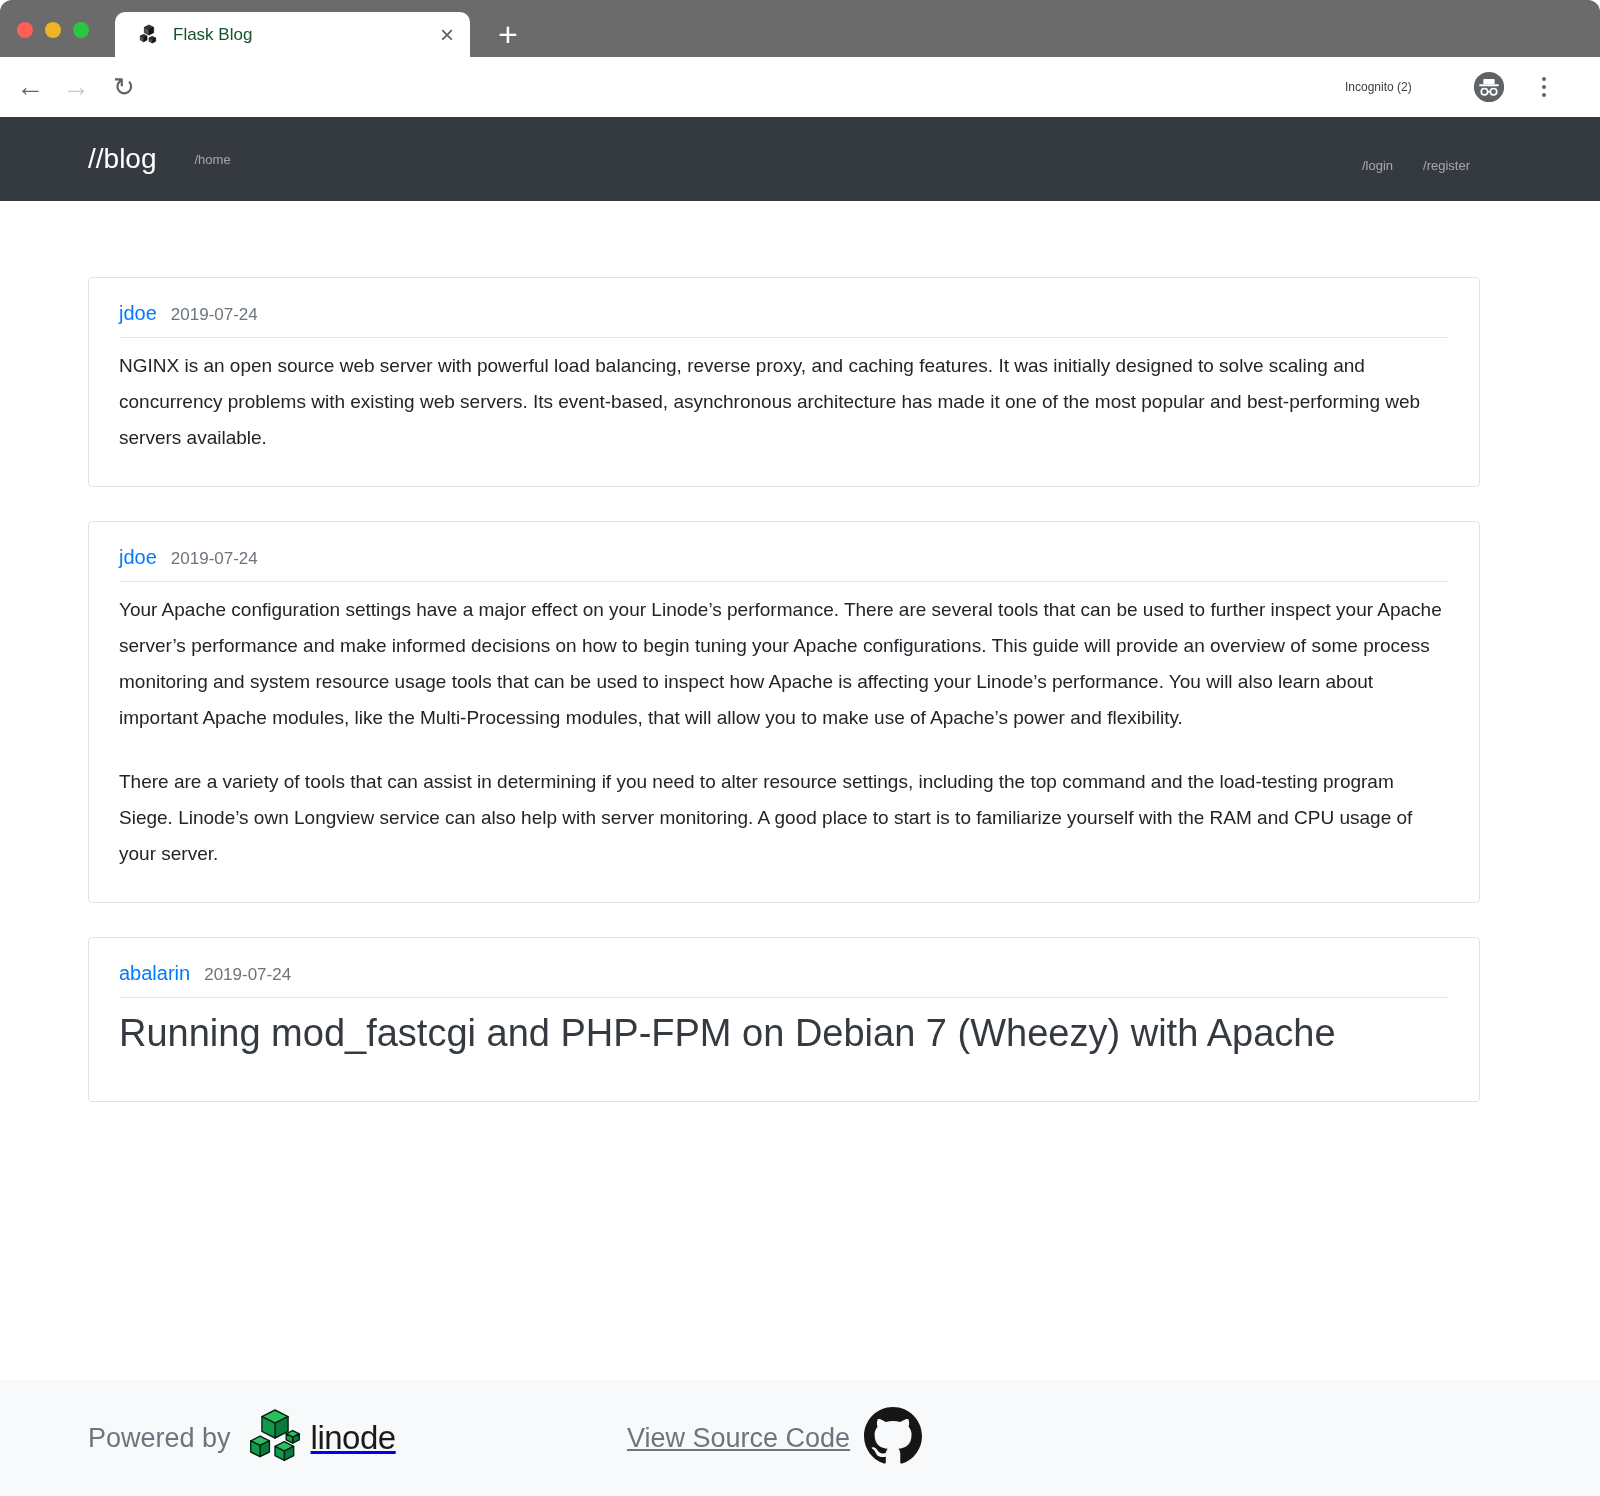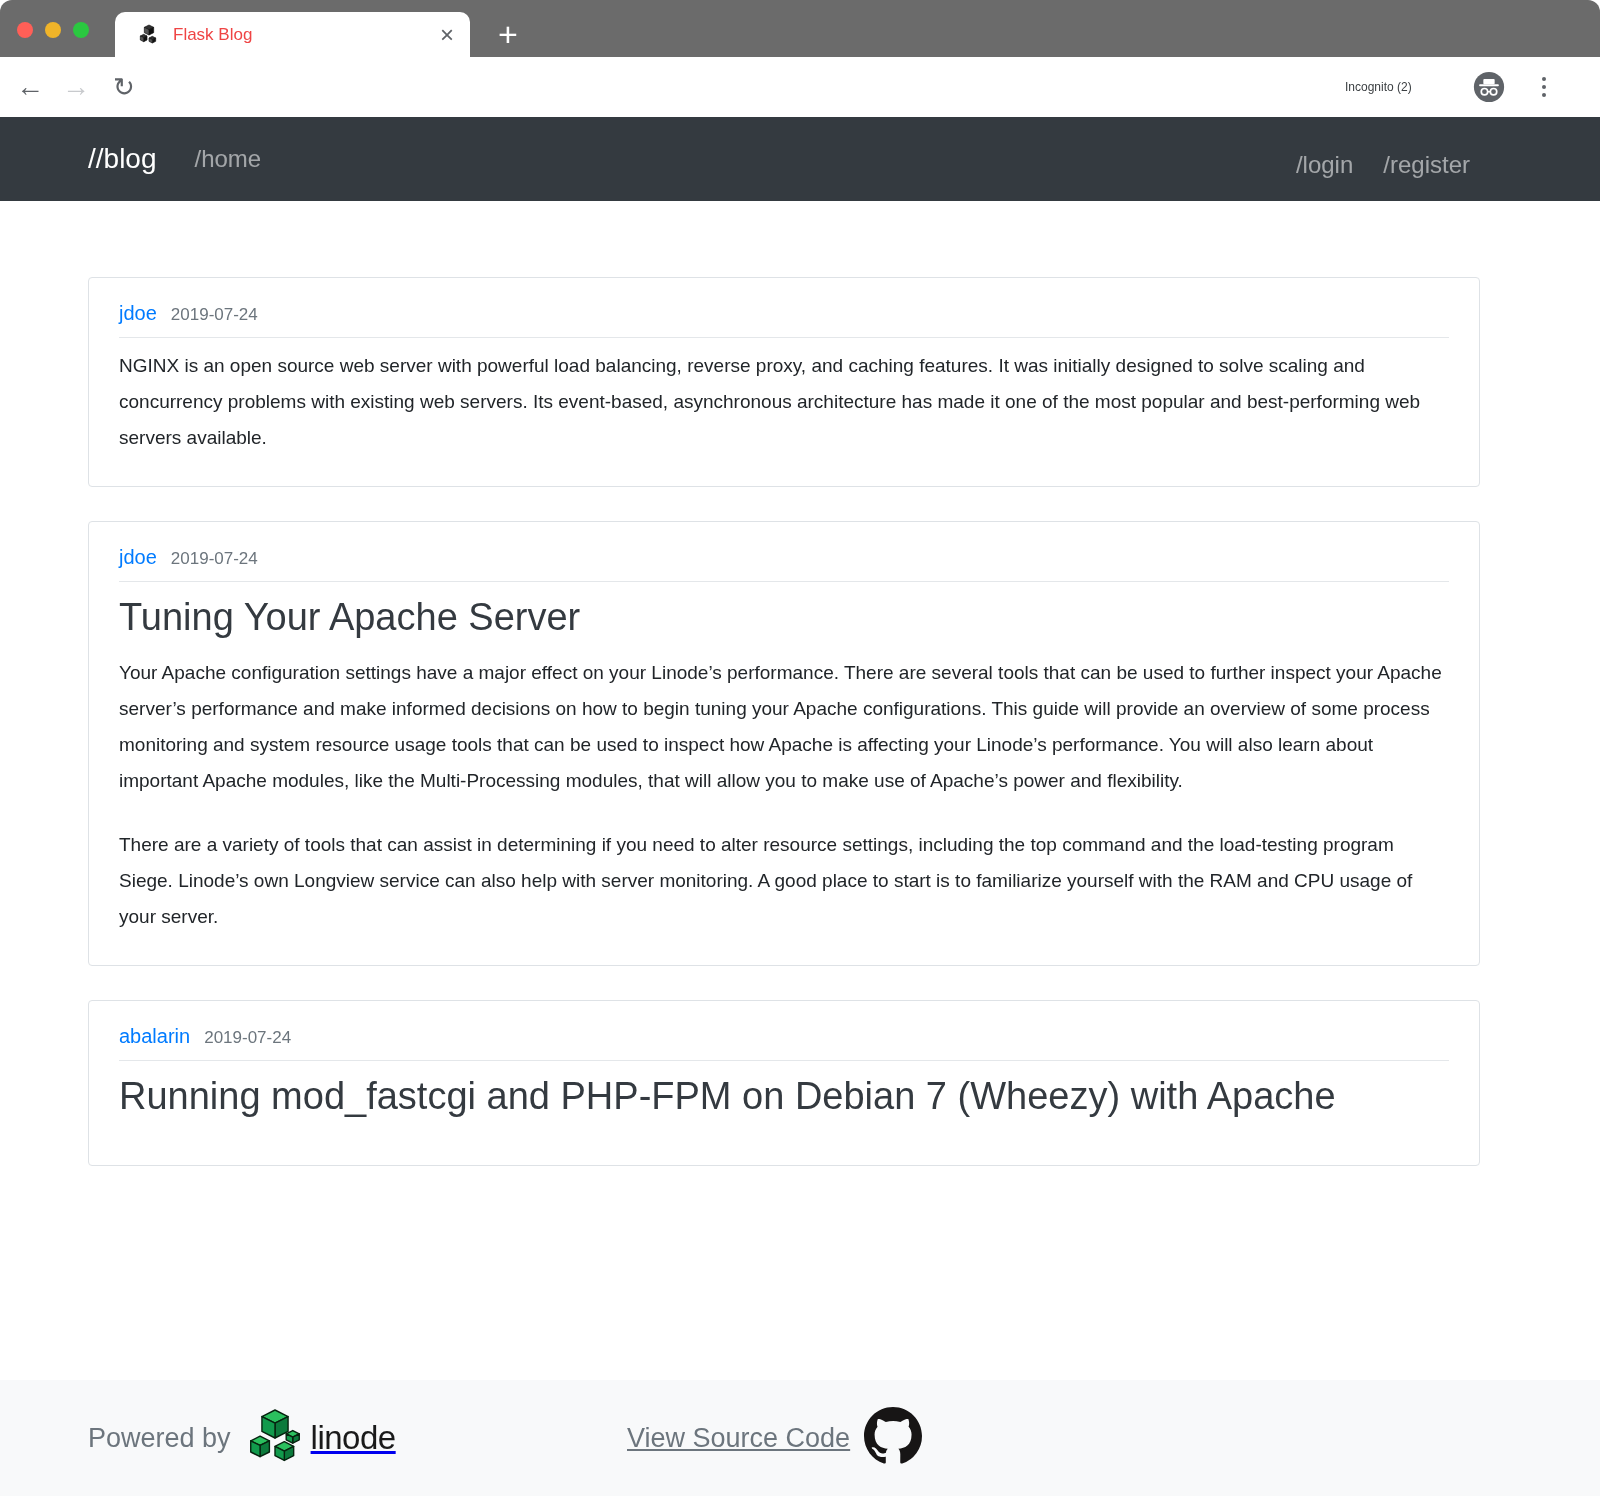--- a/index.html
+++ b/index.html
@@ -8,21 +8,21 @@
             border-radius:12px 12px 0 0; background:#fff; }
 
   
   .tabstrip { position:absolute; left:0; top:0; width:1600px; height:57px; background:#6b6b6b; }
   .traffic { position:absolute; top:22px; width:16px; height:16px; border-radius:50%; }
   .t-red { left:17px; background:#ff5f57; }
   .t-yellow { left:45px; background:#f0b429; }
   .t-green { left:73px; background:#2ac840; }
   .tab { position:absolute; left:115px; top:12px; width:355px; height:45px; background:#fff;
          border-radius:10px 10px 0 0; display:flex; align-items:center; padding:0 16px 0 24px; }
-  .tab-title { font-size:17px; color:#ef4444; margin-left:14px; flex:1; }
+  .tab-title { font-size:17px; color:#14532d; margin-left:14px; flex:1; }
   .tab-close { font-size:24px; color:#5f6368; line-height:1; cursor:default; }
   .newtab { position:absolute; left:488px; top:14px; width:40px; height:40px; color:#fff;
             font-size:34px; font-weight:300; display:flex; align-items:center; justify-content:center; }
 
   .toolbar { position:absolute; left:0; top:57px; width:1600px; height:60px; background:#fff; }
   .nav-ico { position:absolute; top:0; height:60px; display:flex; align-items:center;
              justify-content:center; font-size:28px; }
   .back { left:12px; width:36px; color:#5f6368; }
   .fwd  { left:58px; width:36px; color:#c8cacd; }
   .reload { left:106px; width:36px; color:#5f6368; font-size:26px; }
@@ -41,21 +41,21 @@
                  color:#3c4043; font-size:12px; }
   .incog-badge { position:absolute; left:1472px; top:13px; width:34px; height:34px; }
   .menu-dots { position:absolute; left:1534px; top:0; height:60px; display:flex; flex-direction:column;
                justify-content:center; align-items:center; gap:4px; width:20px; }
   .menu-dots i { width:4px; height:4px; border-radius:50%; background:#5f6368; }
 
   
   .navbar { position:absolute; left:0; top:117px; width:1600px; height:84px; background:#343a40;
             display:flex; align-items:center; }
   .brand { color:#fff; font-size:28px; margin-left:88px; text-decoration:none; }
-  .nav-link { color:rgba(255,255,255,.55); font-size:24px; text-decoration:none; }
+  .nav-link { color:rgba(255,255,255,.55); font-size:13px; text-decoration:none; }
   .nav-home { margin-left:38px; }
   .nav-right { position:absolute; right:130px; display:flex; gap:30px;margin-top:12px; }
 
   
   .content { position:absolute; left:0; top:201px; width:1600px; height:1295px; background:#fff;
              padding:76px 4px 0 88px; }
   .post-card { width:1392px; background:#fff; border:1px solid #dee2e6; border-radius:4px;
                padding:24px 30px 30px; margin-bottom:34px; }
   .post-head { display:flex; align-items:baseline; }
   .post-author { color:#007bff; font-size:20px; text-decoration:none; }
@@ -161,21 +161,20 @@
             <p>NGINX is an open source web server with powerful load balancing, reverse proxy, and caching features. It was initially designed to solve scaling and concurrency problems with existing web servers. Its event-based, asynchronous architecture has made it one of the most popular and best-performing web servers available.</p>
           </div>
     </article>
 
     <article class="post-card">
       <div class="post-head">
         <a class="post-author" href="#">jdoe</a>
         <span class="post-date">2019-07-24</span>
       </div>
       <hr class="post-hr">
-      <h2 class="post-title">Tuning Your Apache Server</h2>
       <div class="post-body">
             <p>Your Apache configuration settings have a major effect on your Linode’s performance. There are several tools that can be used to further inspect your Apache server’s performance and make informed decisions on how to begin tuning your Apache configurations. This guide will provide an overview of some process monitoring and system resource usage tools that can be used to inspect how Apache is affecting your Linode’s performance. You will also learn about important Apache modules, like the Multi-Processing modules, that will allow you to make use of Apache’s power and flexibility.</p>
             <p>There are a variety of tools that can assist in determining if you need to alter resource settings, including the top command and the load-testing program Siege. Linode’s own Longview service can also help with server monitoring. A good place to start is to familiarize yourself with the RAM and CPU usage of your server.</p>
           </div>
     </article>
 
     <article class="post-card">
       <div class="post-head">
         <a class="post-author" href="#">abalarin</a>
         <span class="post-date">2019-07-24</span>

